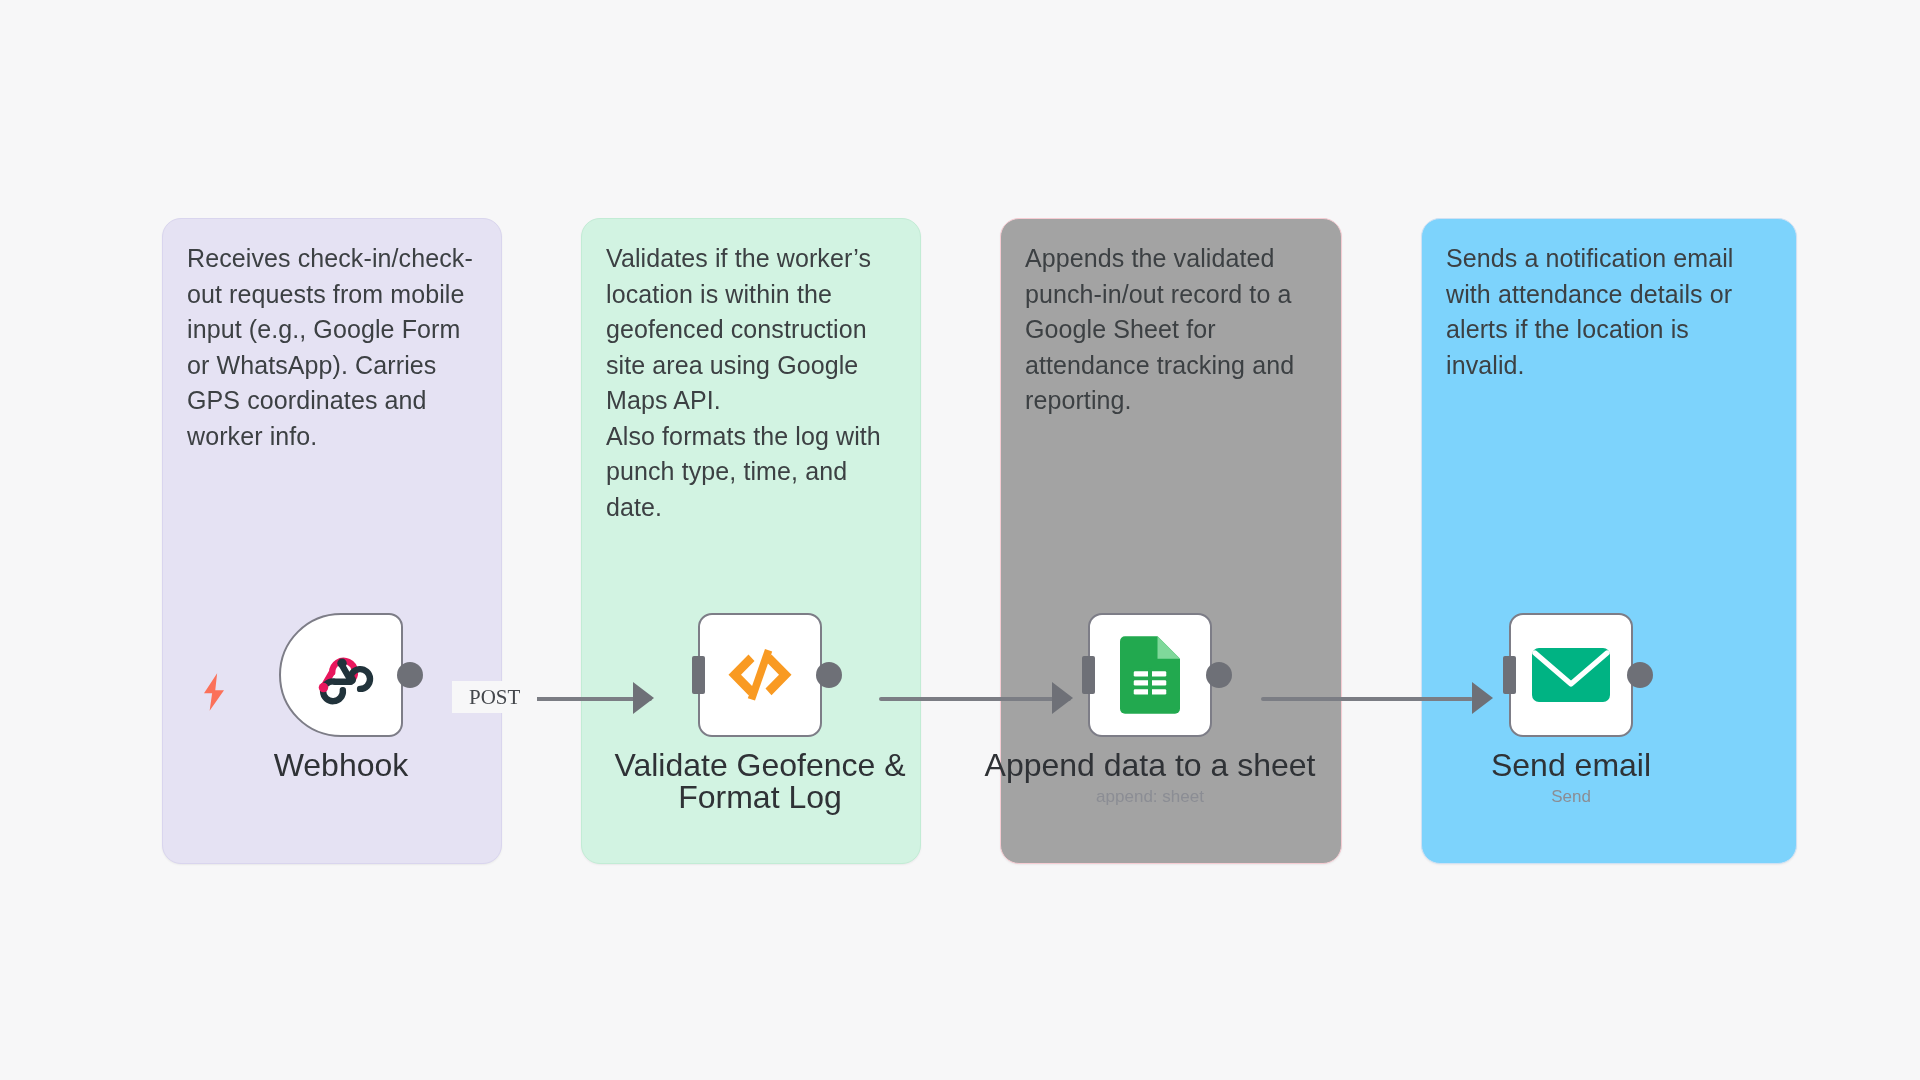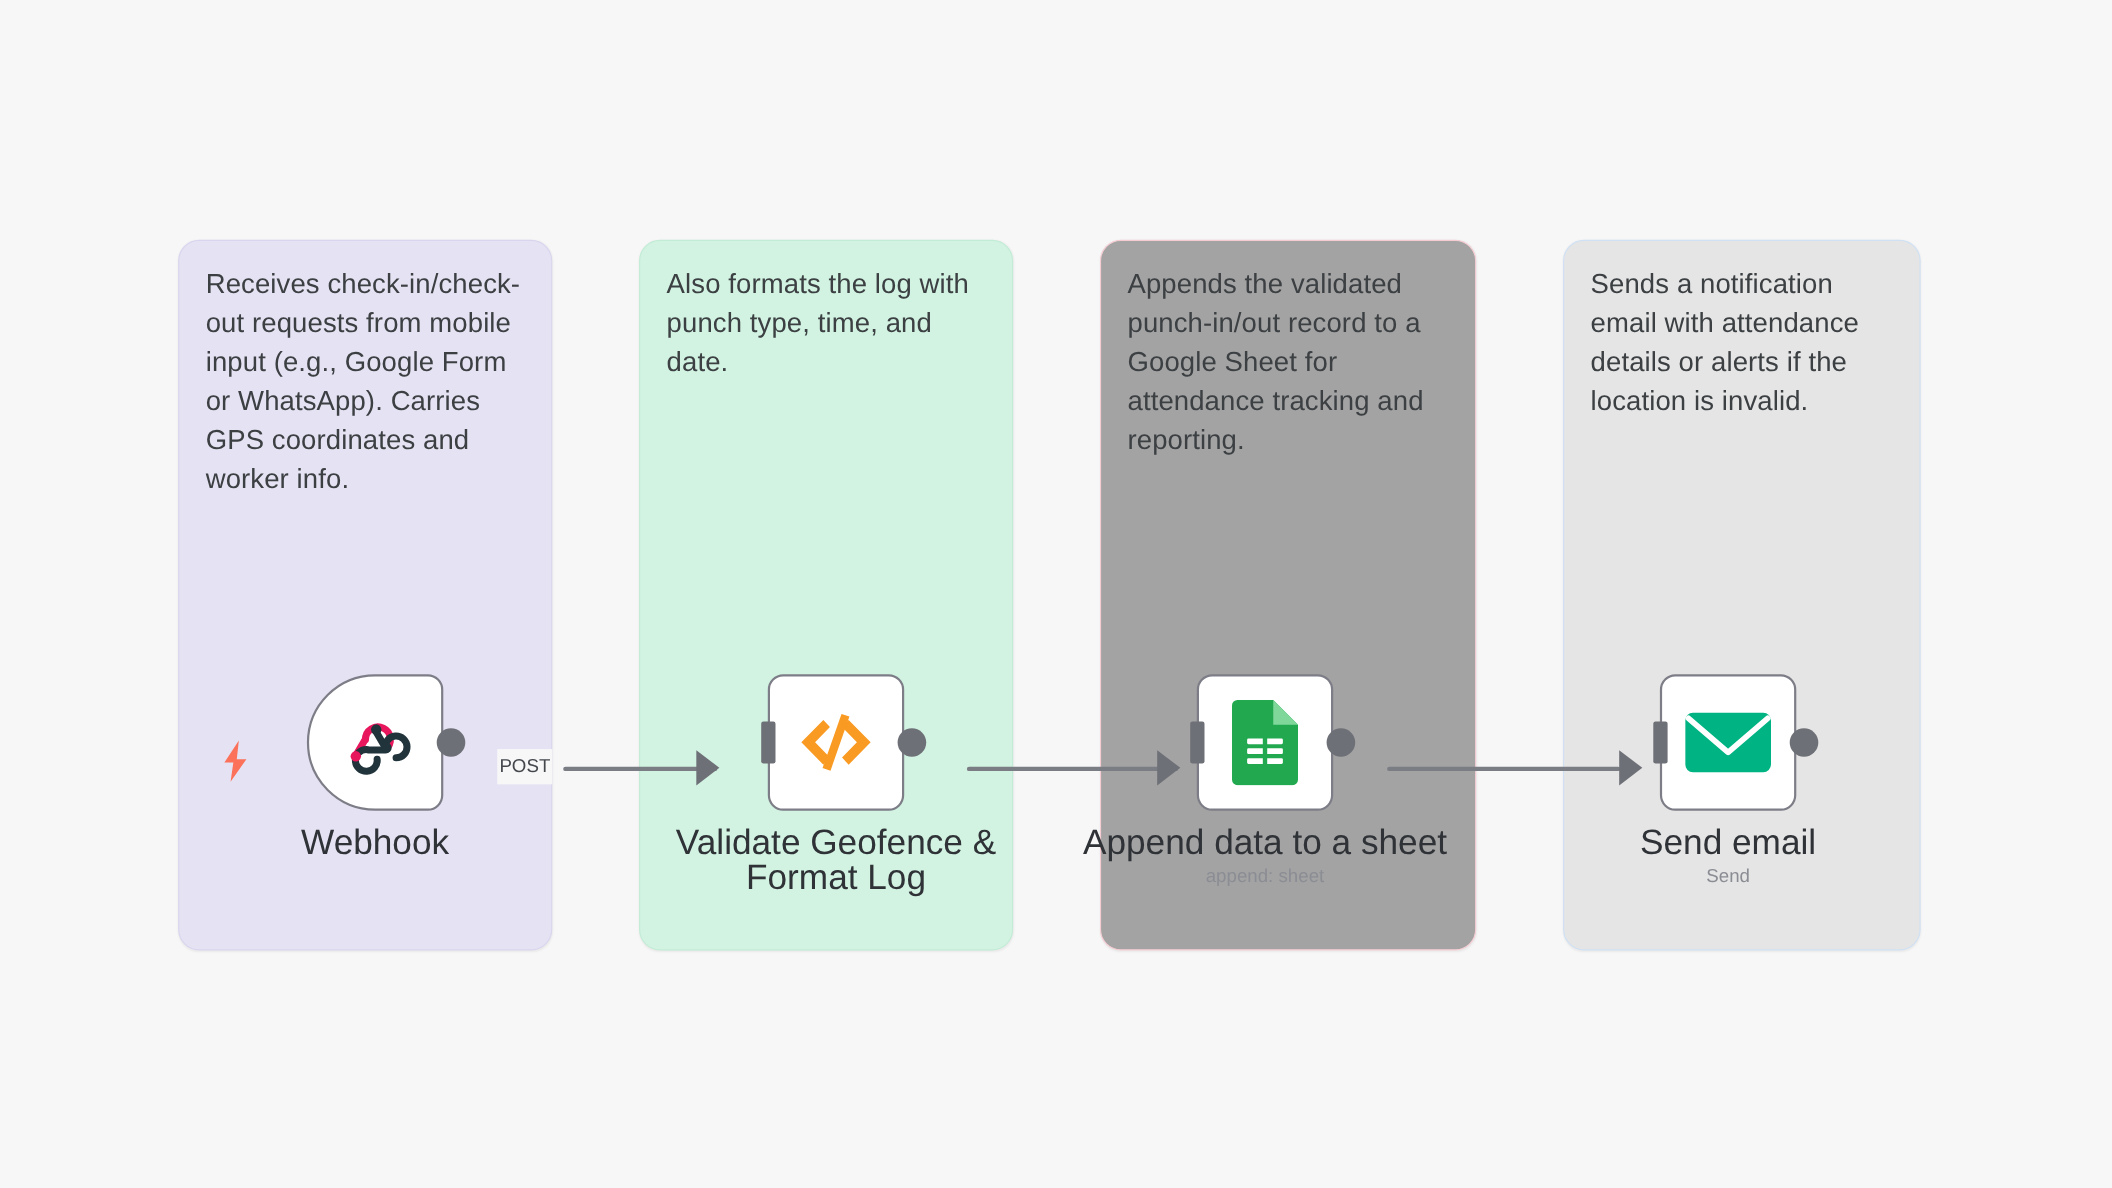--- a/index.html
+++ b/index.html
@@ -35,21 +35,21 @@
     line-height: 35.5px;
     color: #3c4043;
     letter-spacing: 0.1px;
     white-space: pre-wrap;
   }
   .card-text + .card-text { margin-top: 0; }
 
   #card-webhook   { left: 162px;  width: 340px;  height: 646px; background: #e5e2f3; border: 1px solid #d9d5ee; }
   #card-code      { left: 581px;  width: 340px;  height: 646px; background: #d2f3e2; border: 1px solid #c2ecd5; }
   #card-sheets    { left: 1000px; width: 342px;  height: 646px; background: #a3a3a3; border: 1px solid #f6ccd3; }
-  #card-email     { left: 1421px; width: 325px;  height: 646px; background: #e5e5e5; border: 1px solid #cfe1f4; }
+  #card-email     { left: 1421px; width: 376px;  height: 646px; background: #7dd3fc; border: 1px solid #cfe1f4; }
 
   
   .node-wrap {
     position: absolute;
     top: 613px;
     width: 0;
     height: 0;
   }
   .node-box {
     position: absolute;
@@ -131,40 +131,42 @@
     top: 682px;
     width: 0;
     height: 0;
     border-top: 16px solid transparent;
     border-bottom: 16px solid transparent;
     border-left: 21px solid #6e7077;
   }
   .conn-label {
     position: absolute;
     top: 681px;
-    font-size: 17px;
+    font-size: 21px;
     color: #44474c;
     background: #f7f7f8;
-    padding: 0 2px;
+    padding: 0 17px;
     line-height: 32px;
+    font-family: Liberation Serif, serif;
   }
 
   
   .icon { display: block; }
 </style>
 </head>
 <body>
 
 <div id="canvas">
 
   <div class="card" id="card-webhook">
     <div class="card-text">Receives check-in/check-out requests from mobile input (e.g., Google Form or WhatsApp). Carries GPS coordinates and worker info.</div>
   </div>
 
   <div class="card" id="card-code">
+    <div class="card-text">Validates if the worker’s location is within the geofenced construction site area using Google Maps API.</div>
     <div class="card-text">Also formats the log with punch type, time, and date.</div>
   </div>
 
   <div class="card" id="card-sheets">
     <div class="card-text">Appends the validated punch-in/out record to a Google Sheet for attendance tracking and reporting.</div>
   </div>
 
   <div class="card" id="card-email">
     <div class="card-text">Sends a notification email with attendance details or alerts if the location is invalid.</div>
   </div>

